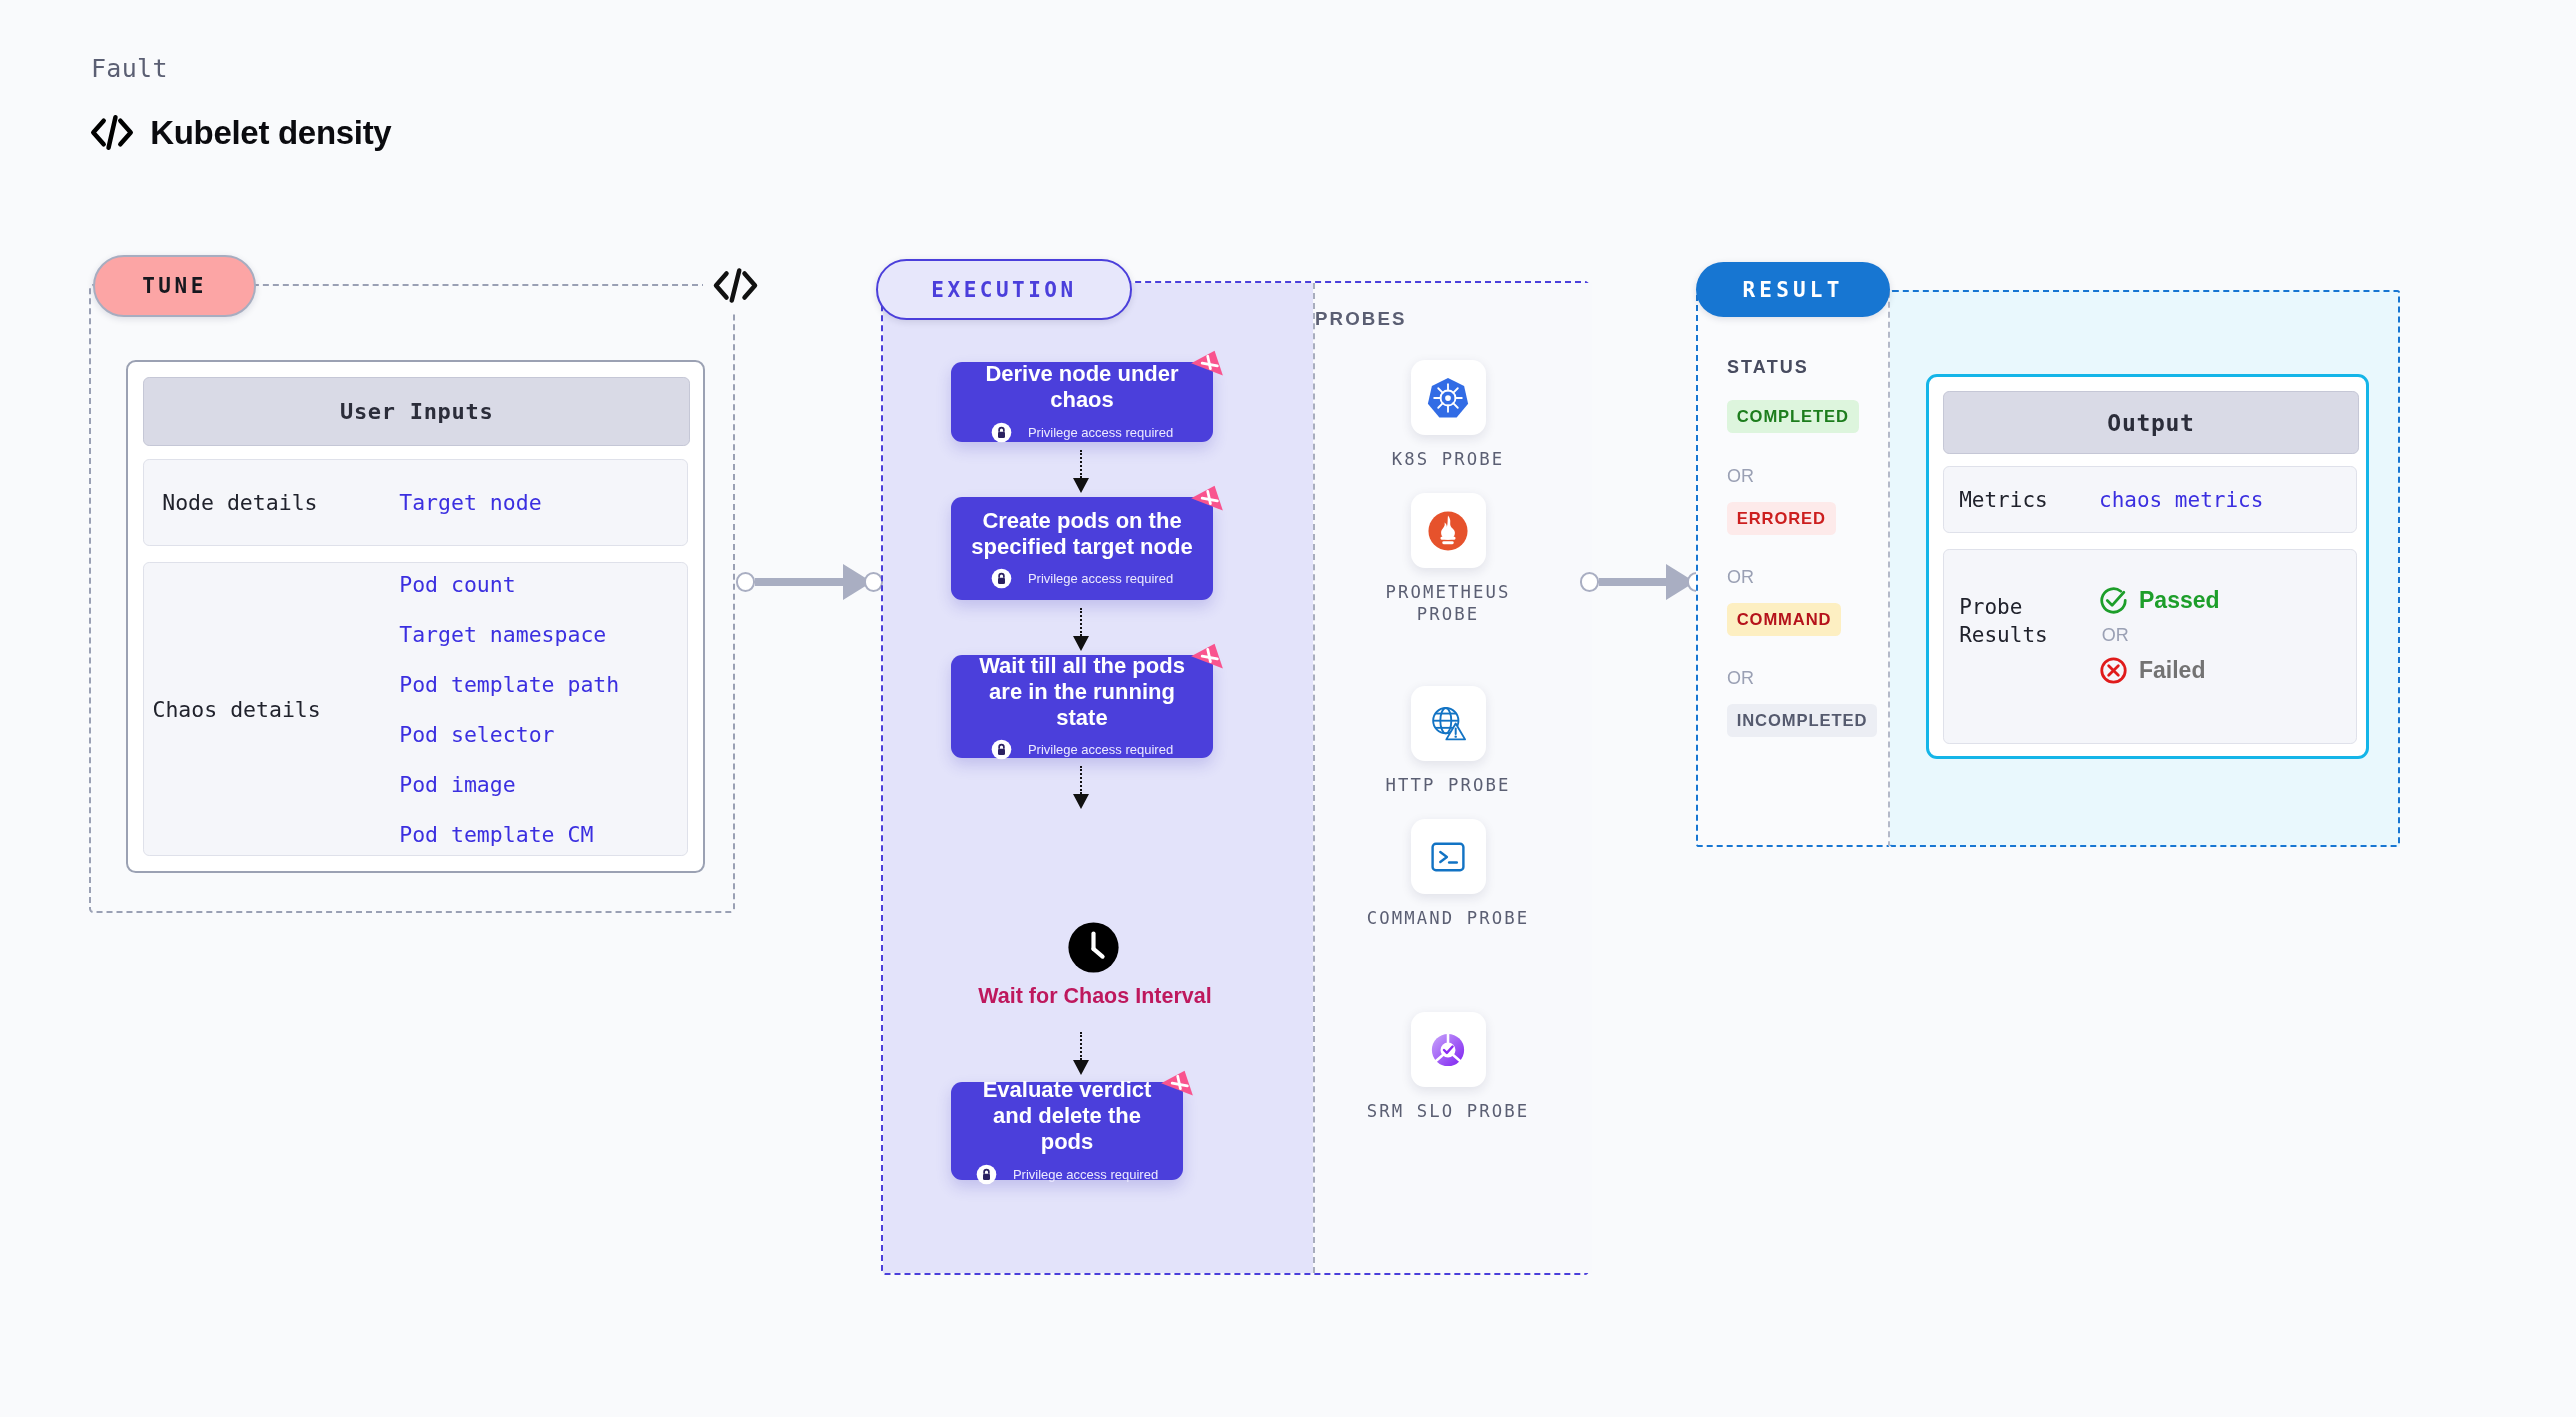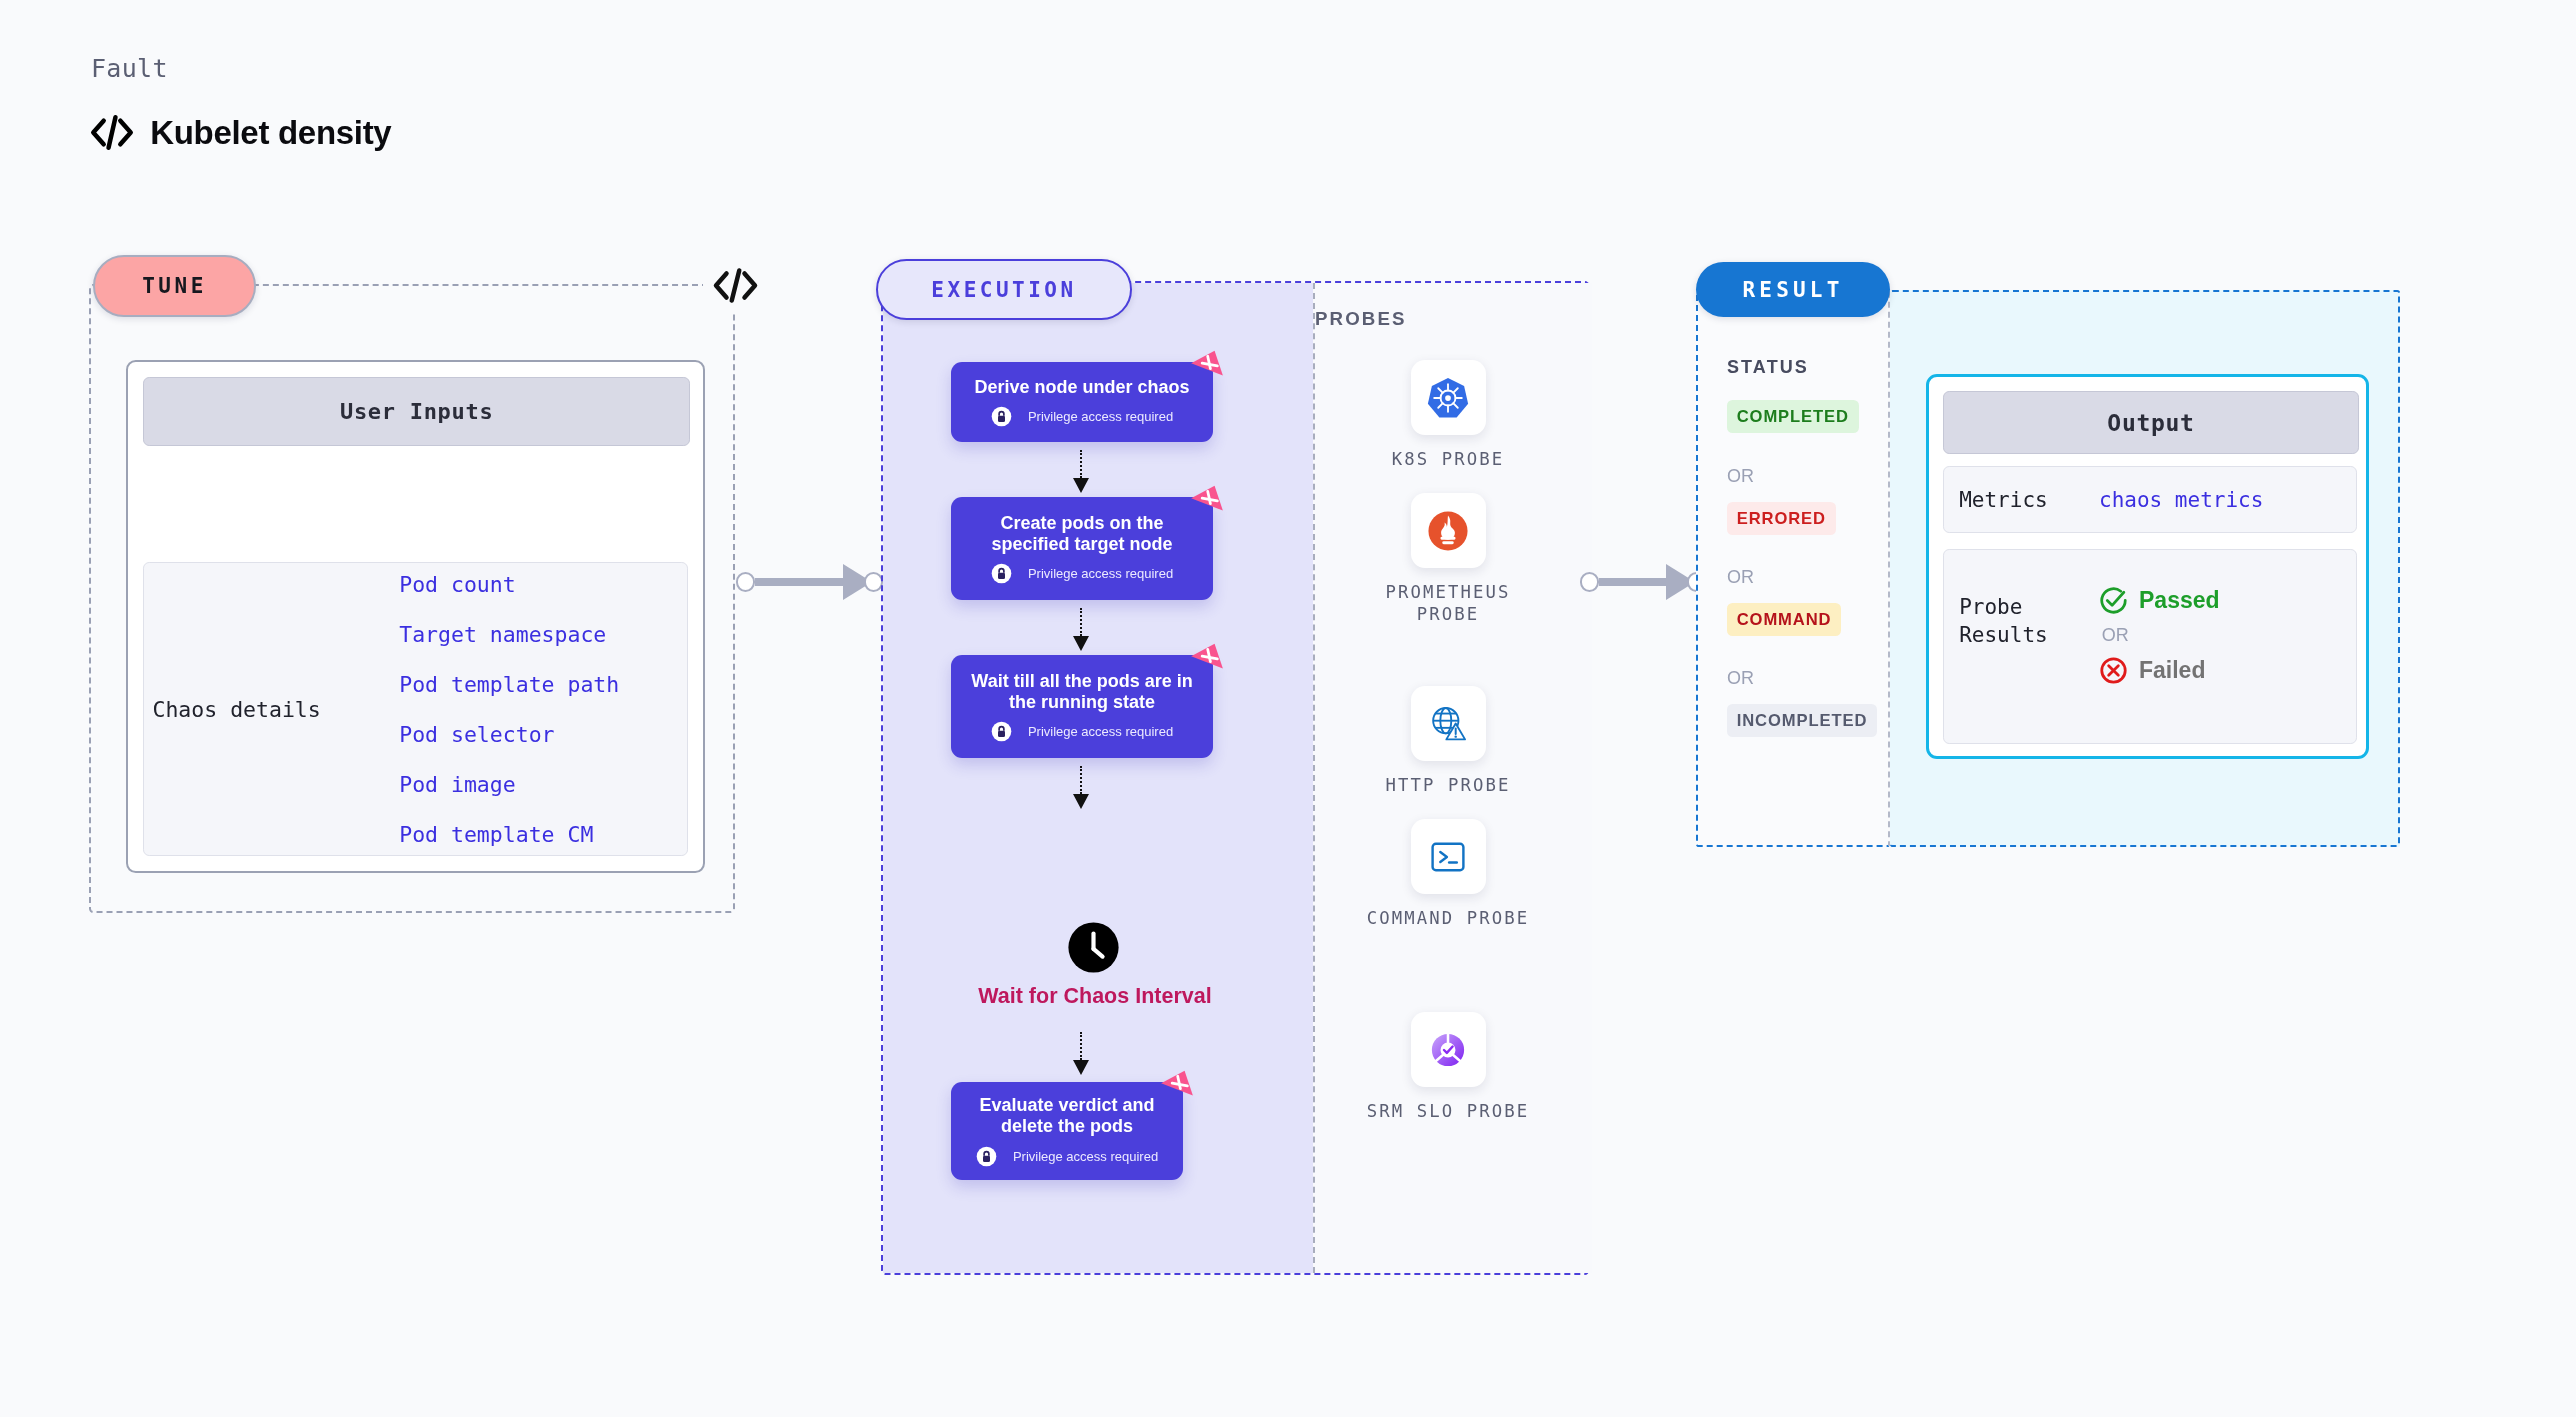--- a/index.html
+++ b/index.html
@@ -86,21 +86,21 @@
   #probes-title{position:absolute;left:1315px;top:308px;font-size:18.7px;font-weight:bold;
     letter-spacing:2.1px;color:#5b5f73;font-family:"Liberation Sans",sans-serif;z-index:5;}
 
   .step{
     position:absolute;box-sizing:border-box;
     background:#4b3fdb;border-radius:11px;color:#fff;
     display:flex;flex-direction:column;align-items:center;justify-content:center;
     box-shadow:0 7px 15.2px rgba(60,50,190,.20);
     padding:11px 18px;
   }
-  .step-title{font-size:18px;font-weight:bold;line-height:1.18;text-align:center;}
+  .step-title{font-size:22px;font-weight:bold;line-height:1.18;text-align:center;}
   .step-priv{display:flex;align-items:center;gap:16px;margin-top:8.3px;}
   .step-priv-text{font-size:13px;color:#eceaff;}
   .lock-badge{width:21px;height:21px;flex:none;}
   .corner-flag{position:absolute;right:-14px;top:-14px;width:40px;height:40px;}
 
   .conn-arrow{position:absolute;width:2.8px;}
   .conn-arrow .shaft{position:absolute;left:0;top:0;width:100%;height:calc(100% - 15.2px);
     border-left:2.8px dotted #111;}
   .conn-arrow .head{position:absolute;left:-7px;bottom:0;width:0;height:0;
     border-left:8.3px solid transparent;border-right:8.3px solid transparent;border-top:15.2px solid #111;}
@@ -181,20 +181,26 @@
         <polyline points="21,10 7,26 21,42"></polyline>
         <polyline points="45,10 59,26 45,42"></polyline>
         <line x1="38" y1="6" x2="28" y2="46"></line>
       </g>
     </svg>
   </div>
 
   <div id="user-inputs-card" class="card">
     <div id="user-inputs-head" class="card-head">User Inputs</div>
 
+    <div id="node-details-box" class="sub-box">
+      <span id="node-details-key" class="kv-key">Node details</span>
+      <span id="node-details-vals" class="kv-vals">
+        <span>Target node</span>
+      </span>
+    </div>
 
     <div id="chaos-details-box" class="sub-box">
       <span id="chaos-details-key" class="kv-key">Chaos details</span>
       <span id="chaos-details-vals" class="kv-vals">
         <span>Pod count</span>
         <span>Target namespace</span>
         <span>Pod template path</span>
         <span>Pod selector</span>
         <span>Pod image</span>
         <span>Pod template CM</span>

